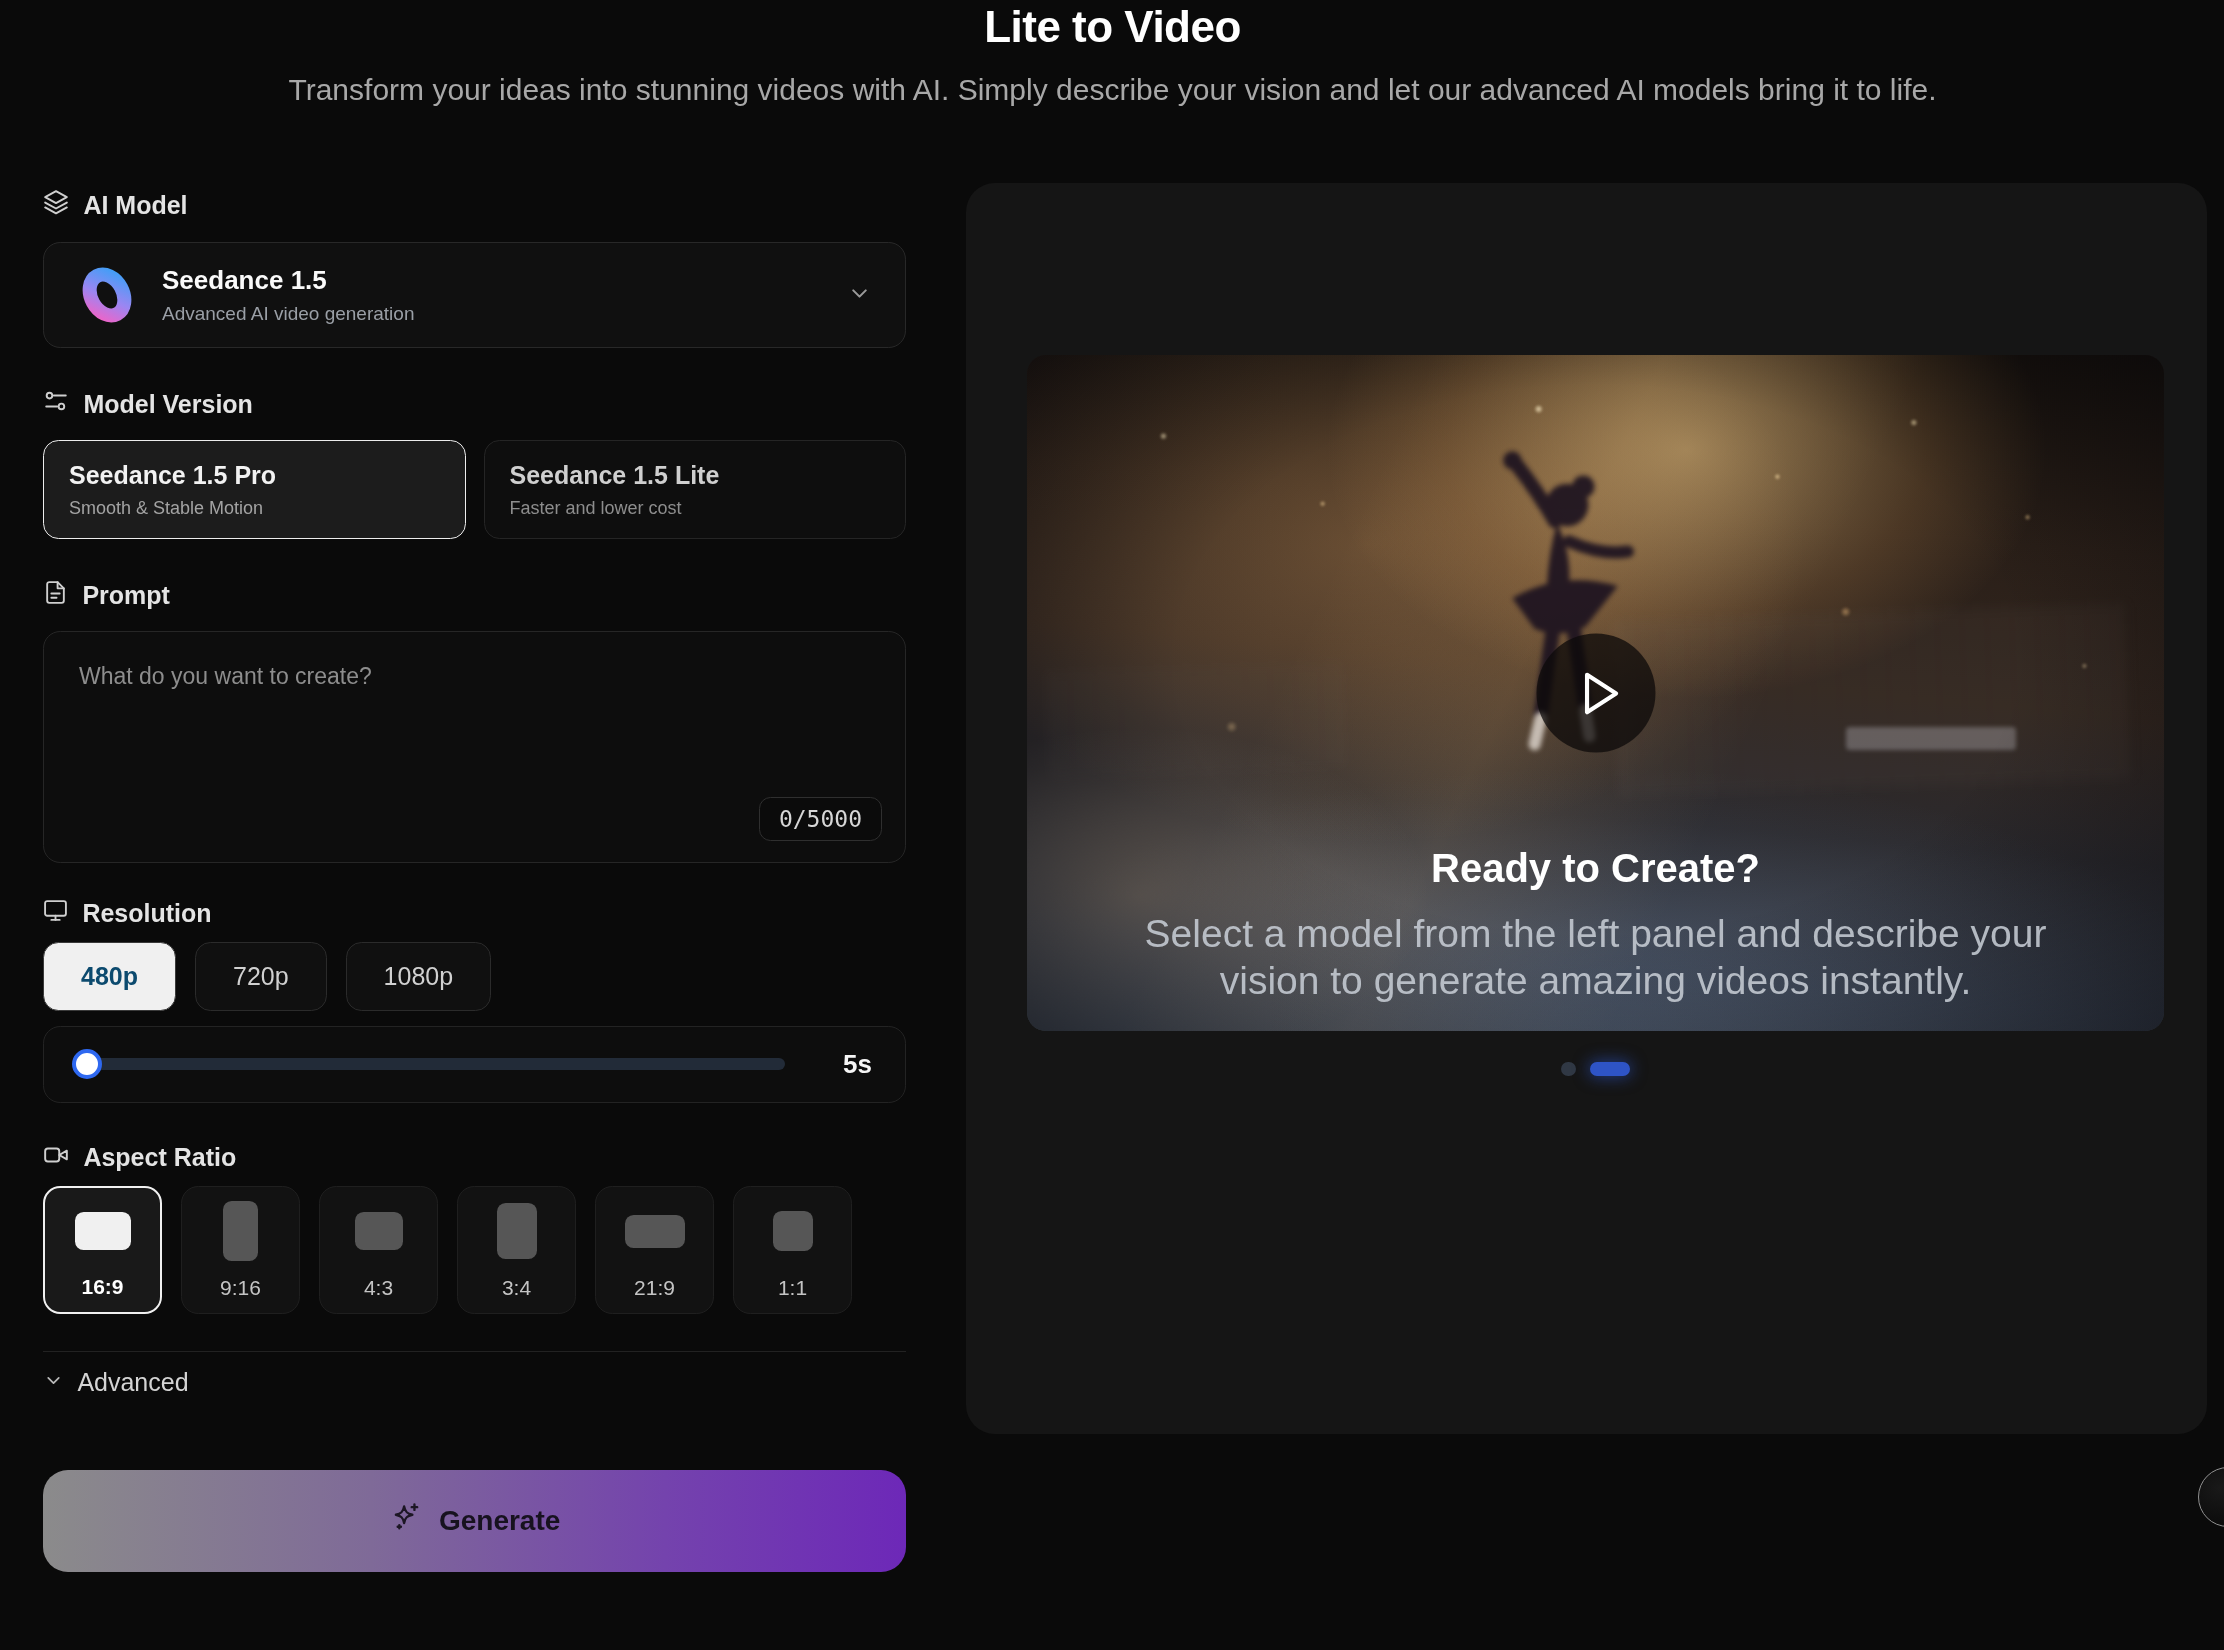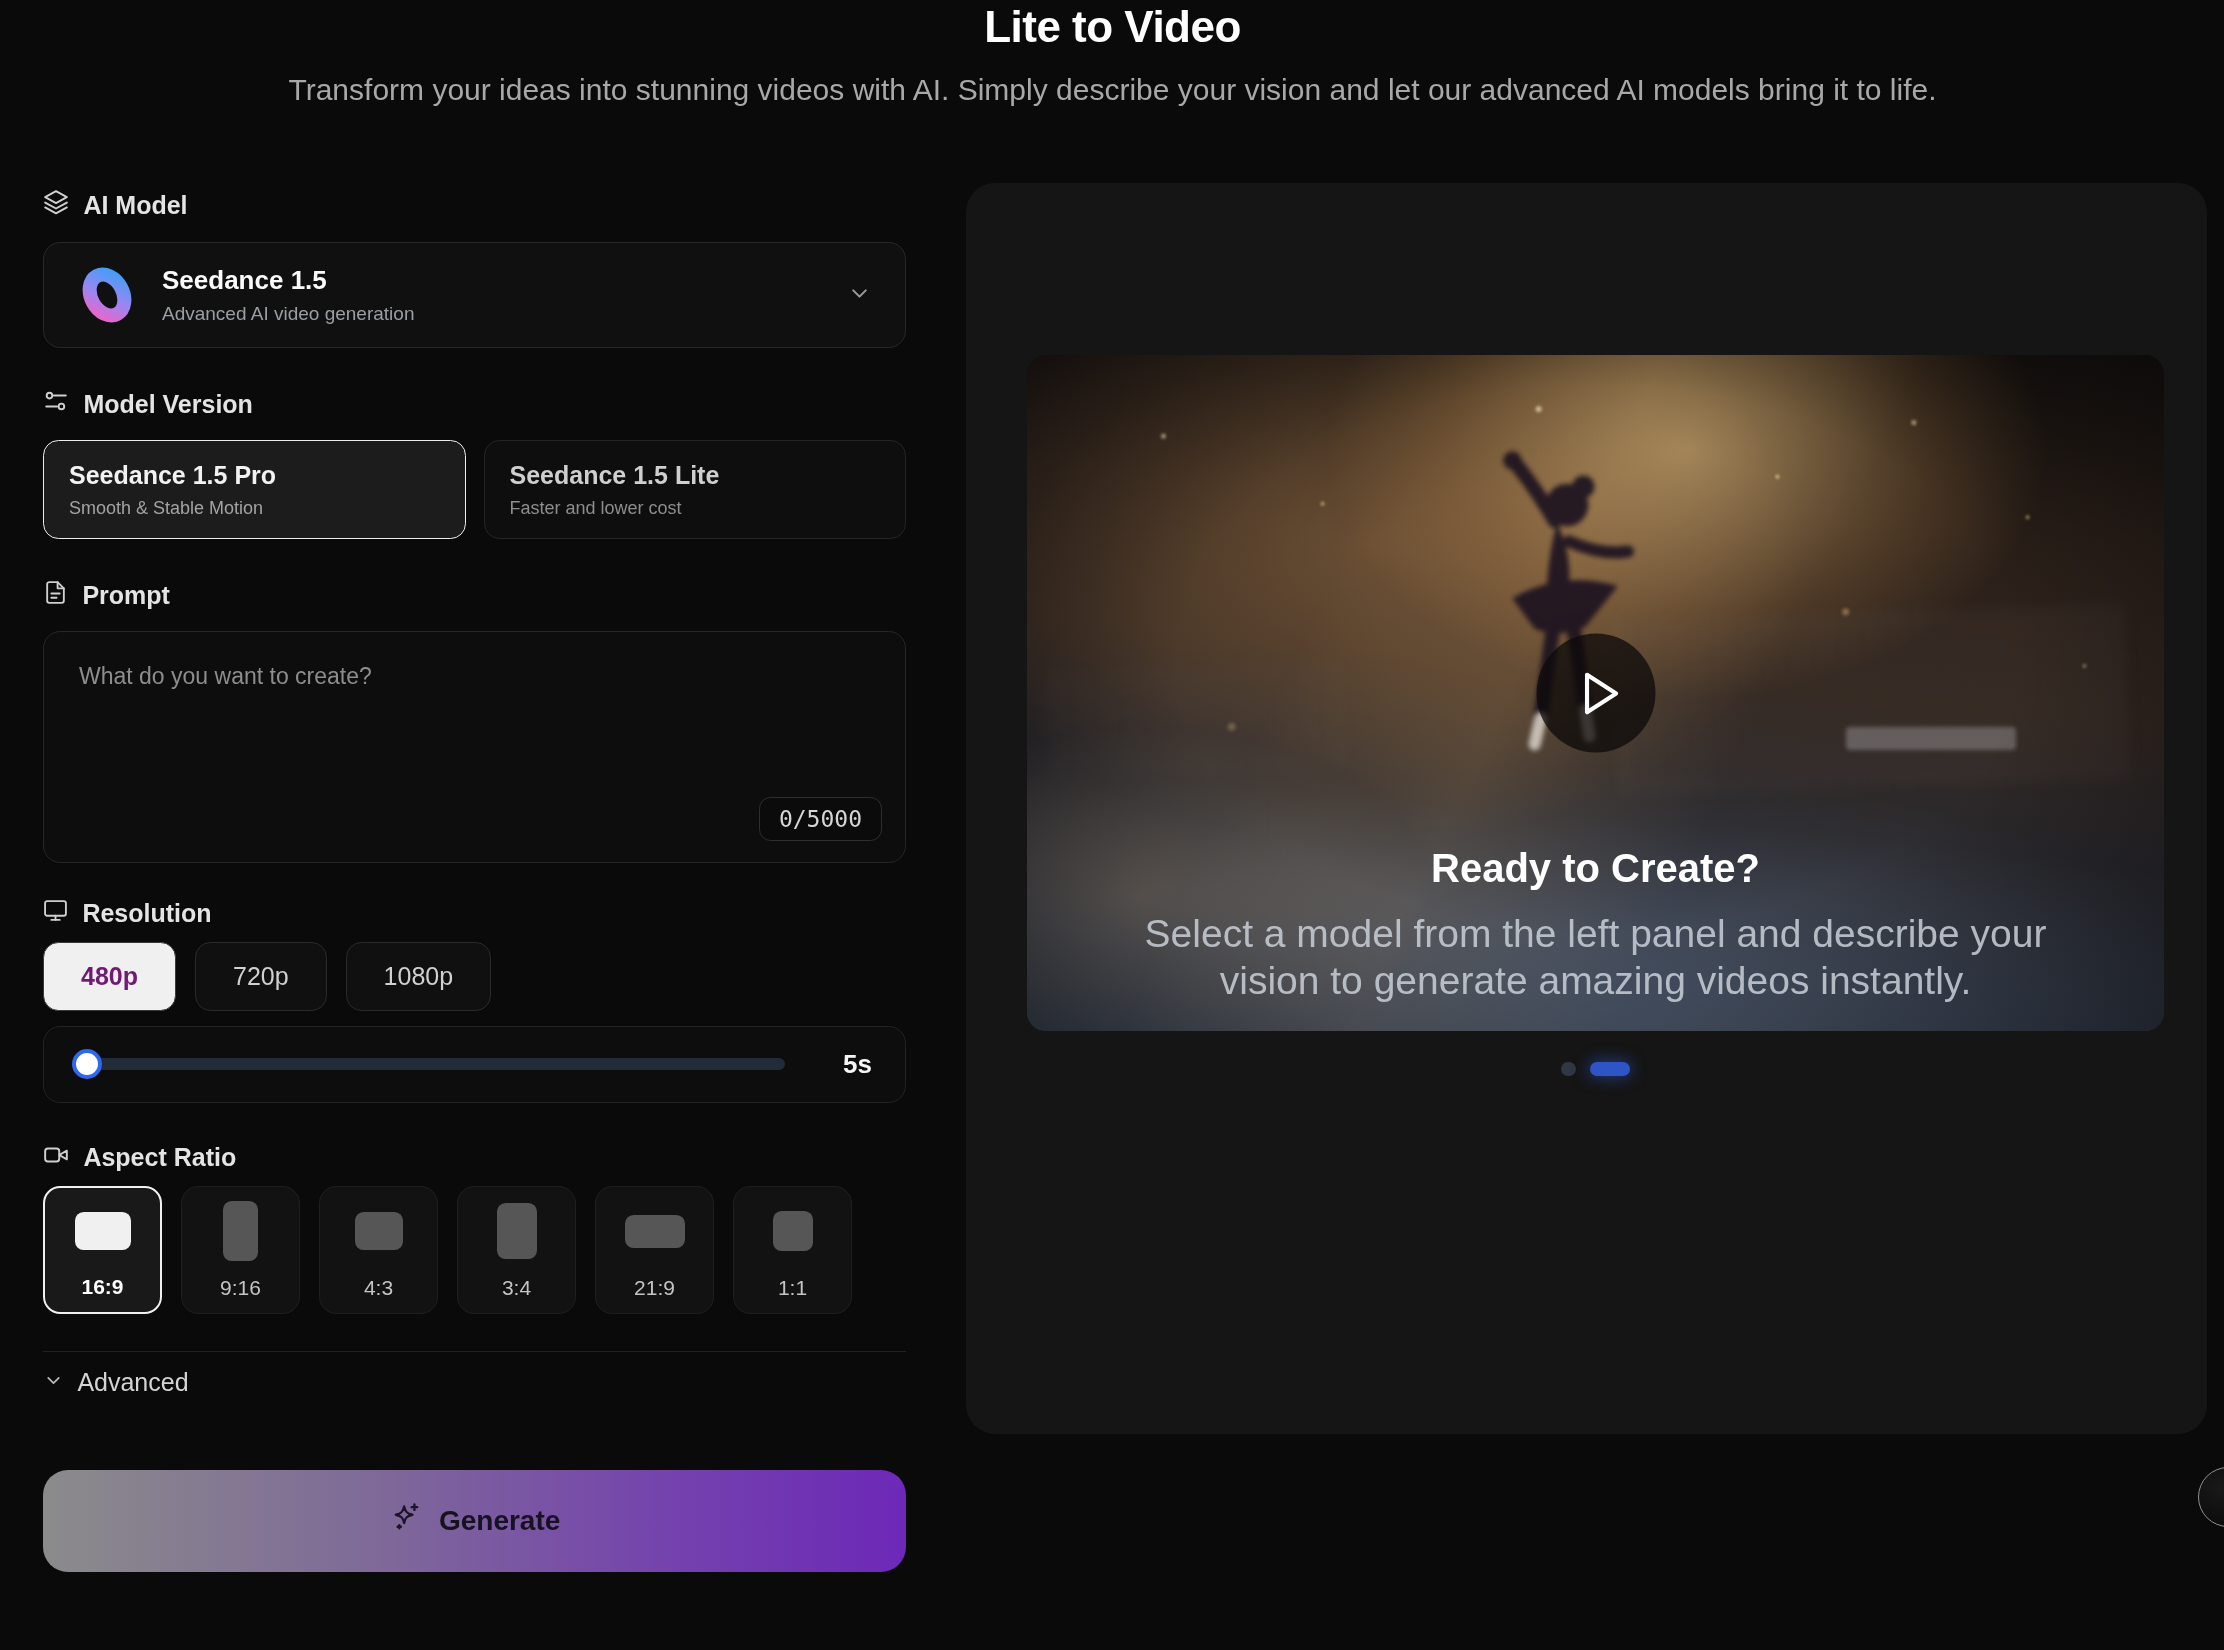--- a/index.html
+++ b/index.html
@@ -37,21 +37,21 @@
     border:1.4px solid #262626; border-radius:17.3px; }
   .prompt-box textarea { width:100%; height:100%; background:transparent; border:none; outline:none; resize:none;
     padding:31px 35px; font-family:"Liberation Sans","DejaVu Sans",sans-serif; font-size:23px; color:#e8e8e8; }
   .prompt-box textarea::placeholder { color:#8d8d8d; }
   .char-counter { position:absolute; right:23px; bottom:21px; padding:7.7px 19px; border:1.4px solid #2f2f2f;
     border-radius:11.5px; background:rgba(12,12,12,.7); font-family:"DejaVu Sans Mono",monospace; font-size:23px; color:#d6d6d6; }
 
   .res-row { margin-top:9.6px; display:flex; gap:19px; height:69px; }
   .res-btn { padding:0 37px; border-radius:15.4px; display:flex; align-items:center; justify-content:center;
     font-size:25px; cursor:pointer; }
-  .res-btn.selected { background:#f0f0f0; color:#701a75; font-weight:700; border:1.9px solid #3a3a3a; }
+  .res-btn.selected { background:#f0f0f0; color:#0c4a6e; font-weight:700; border:1.9px solid #3a3a3a; }
   .res-btn.unselected { background:#101010; color:#d0d0d0; border:1.4px solid #2b2b2b; font-weight:500; }
 
   .slider-card { margin-top:14.4px; height:77px; display:flex; align-items:center; gap:33px;
     padding:0 33px 0 31px; background:#0d0d0d; border:1.4px solid #232323; border-radius:17.3px; }
   .slider-track { position:relative; flex:1; height:12.5px; border-radius:6.7px; background:#222b38; cursor:pointer; }
   .slider-thumb { position:absolute; left:-2.9px; top:50%; transform:translateY(-50%); width:30px; height:30px;
     border-radius:50%; background:#ffffff; border:4.8px solid #2e68f0; cursor:grab; }
   .slider-value { width:54px; text-align:right; font-size:26px; font-weight:700; color:#f5f5f5; }
 
   .aspect-row { margin-top:9.6px; display:flex; gap:19px; height:128px; }

